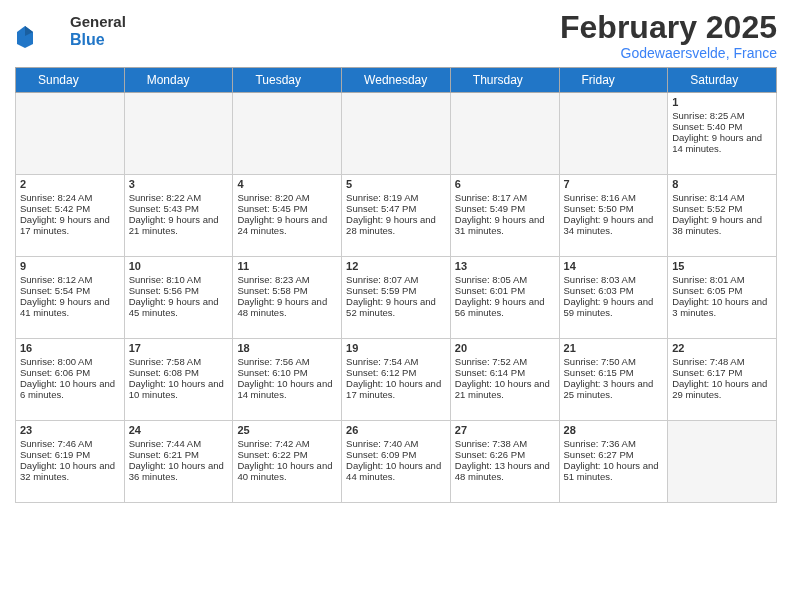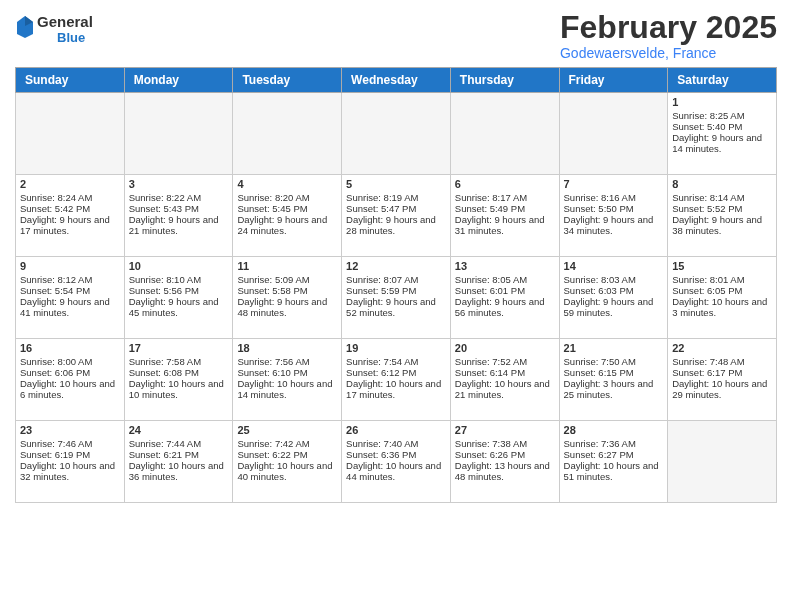--- a/index.html
+++ b/index.html
@@ -15,67 +15,68 @@
       padding: 10px 15px;
     }
     .header-top {
       display: flex;
       align-items: flex-start;
       justify-content: space-between;
       margin-bottom: 6px;
     }
     .logo {
       display: flex;
-      align-items: flex-start;
+      align-items: flex-end;
       margin-top: 4px;
+      gap: 33px;
     }
     .logo-text {
       display: flex;
       flex-direction: column;
       line-height: 1.1;
     }
     .logo-general {
       font-size: 15px;
       font-weight: bold;
       color: #333;
     }
     .logo-blue {
-      font-size: 13px;
+      font-size: 16px;
       font-weight: bold;
       color: #2176c7;
-      margin-left: 20px;
     }
     .logo-icon {
       width: 20px;
       height: 24px;
       margin-right: 2px;
     }
     .title-block {
+      text-align: right;
     }
     .month-title {
       font-size: 32px;
       font-weight: bold;
       color: #333;
       line-height: 1.1;
     }
     .location {
       font-size: 14px;
       color: #3b82f6;
     }
     .calendar {
       width: 100%;
       border-collapse: collapse;
       table-layout: fixed;
     }
     .calendar th {
       background-color: #2176c7;
       color: white;
       font-size: 12px;
-      font-weight: bold;
-      padding: 5px 9px;
+      font-weight: normal;
+      padding: 5px 22px;
       border: 1px solid #aaa;
       text-align: left;
     }
     .calendar td {
       border: 1px solid #ccc;
       vertical-align: top;
       padding: 3px 4px;
       font-size: 9.5px;
       color: #333;
       height: 82px;
@@ -139,39 +140,39 @@
           <td><span class="day-num">3</span><span>Sunrise: 8:22 AM</span><br><span>Sunset: 5:43 PM</span><br><span>Daylight: 9 hours and 21 minutes.</span></td>
           <td><span class="day-num">4</span><span>Sunrise: 8:20 AM</span><br><span>Sunset: 5:45 PM</span><br><span>Daylight: 9 hours and 24 minutes.</span></td>
           <td><span class="day-num">5</span><span>Sunrise: 8:19 AM</span><br><span>Sunset: 5:47 PM</span><br><span>Daylight: 9 hours and 28 minutes.</span></td>
           <td><span class="day-num">6</span><span>Sunrise: 8:17 AM</span><br><span>Sunset: 5:49 PM</span><br><span>Daylight: 9 hours and 31 minutes.</span></td>
           <td><span class="day-num">7</span><span>Sunrise: 8:16 AM</span><br><span>Sunset: 5:50 PM</span><br><span>Daylight: 9 hours and 34 minutes.</span></td>
           <td><span class="day-num">8</span><span>Sunrise: 8:14 AM</span><br><span>Sunset: 5:52 PM</span><br><span>Daylight: 9 hours and 38 minutes.</span></td>
         </tr>
         <tr>
           <td><span class="day-num">9</span><span>Sunrise: 8:12 AM</span><br><span>Sunset: 5:54 PM</span><br><span>Daylight: 9 hours and 41 minutes.</span></td>
           <td><span class="day-num">10</span><span>Sunrise: 8:10 AM</span><br><span>Sunset: 5:56 PM</span><br><span>Daylight: 9 hours and 45 minutes.</span></td>
-          <td><span class="day-num">11</span><span>Sunrise: 5:09 AM</span><br><span>Sunset: 5:58 PM</span><br><span>Daylight: 9 hours and 48 minutes.</span></td>
+          <td><span class="day-num">11</span><span>Sunrise: 8:23 AM</span><br><span>Sunset: 5:58 PM</span><br><span>Daylight: 9 hours and 48 minutes.</span></td>
           <td><span class="day-num">12</span><span>Sunrise: 8:07 AM</span><br><span>Sunset: 5:59 PM</span><br><span>Daylight: 9 hours and 52 minutes.</span></td>
           <td><span class="day-num">13</span><span>Sunrise: 8:05 AM</span><br><span>Sunset: 6:01 PM</span><br><span>Daylight: 9 hours and 56 minutes.</span></td>
           <td><span class="day-num">14</span><span>Sunrise: 8:03 AM</span><br><span>Sunset: 6:03 PM</span><br><span>Daylight: 9 hours and 59 minutes.</span></td>
           <td><span class="day-num">15</span><span>Sunrise: 8:01 AM</span><br><span>Sunset: 6:05 PM</span><br><span>Daylight: 10 hours and 3 minutes.</span></td>
         </tr>
         <tr>
           <td><span class="day-num">16</span><span>Sunrise: 8:00 AM</span><br><span>Sunset: 6:06 PM</span><br><span>Daylight: 10 hours and 6 minutes.</span></td>
           <td><span class="day-num">17</span><span>Sunrise: 7:58 AM</span><br><span>Sunset: 6:08 PM</span><br><span>Daylight: 10 hours and 10 minutes.</span></td>
           <td><span class="day-num">18</span><span>Sunrise: 7:56 AM</span><br><span>Sunset: 6:10 PM</span><br><span>Daylight: 10 hours and 14 minutes.</span></td>
           <td><span class="day-num">19</span><span>Sunrise: 7:54 AM</span><br><span>Sunset: 6:12 PM</span><br><span>Daylight: 10 hours and 17 minutes.</span></td>
           <td><span class="day-num">20</span><span>Sunrise: 7:52 AM</span><br><span>Sunset: 6:14 PM</span><br><span>Daylight: 10 hours and 21 minutes.</span></td>
           <td><span class="day-num">21</span><span>Sunrise: 7:50 AM</span><br><span>Sunset: 6:15 PM</span><br><span>Daylight: 3 hours and 25 minutes.</span></td>
           <td><span class="day-num">22</span><span>Sunrise: 7:48 AM</span><br><span>Sunset: 6:17 PM</span><br><span>Daylight: 10 hours and 29 minutes.</span></td>
         </tr>
         <tr>
           <td><span class="day-num">23</span><span>Sunrise: 7:46 AM</span><br><span>Sunset: 6:19 PM</span><br><span>Daylight: 10 hours and 32 minutes.</span></td>
           <td><span class="day-num">24</span><span>Sunrise: 7:44 AM</span><br><span>Sunset: 6:21 PM</span><br><span>Daylight: 10 hours and 36 minutes.</span></td>
           <td><span class="day-num">25</span><span>Sunrise: 7:42 AM</span><br><span>Sunset: 6:22 PM</span><br><span>Daylight: 10 hours and 40 minutes.</span></td>
-          <td><span class="day-num">26</span><span>Sunrise: 7:40 AM</span><br><span>Sunset: 6:36 PM</span><br><span>Daylight: 10 hours and 44 minutes.</span></td>
+          <td><span class="day-num">26</span><span>Sunrise: 7:40 AM</span><br><span>Sunset: 6:09 PM</span><br><span>Daylight: 10 hours and 44 minutes.</span></td>
           <td><span class="day-num">27</span><span>Sunrise: 7:38 AM</span><br><span>Sunset: 6:26 PM</span><br><span>Daylight: 13 hours and 48 minutes.</span></td>
           <td><span class="day-num">28</span><span>Sunrise: 7:36 AM</span><br><span>Sunset: 6:27 PM</span><br><span>Daylight: 10 hours and 51 minutes.</span></td>
           <td class="empty"></td>
         </tr>
       </tbody>
   </table>
 </div>
 
 </body></html>

